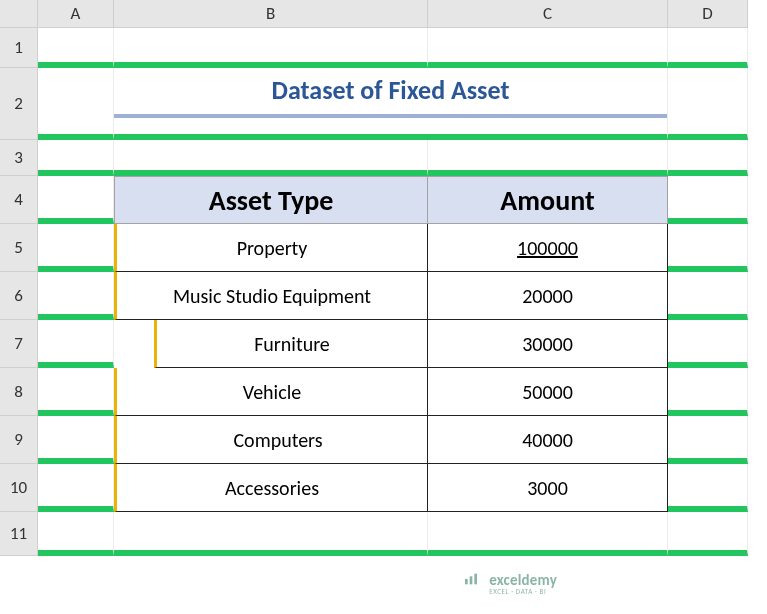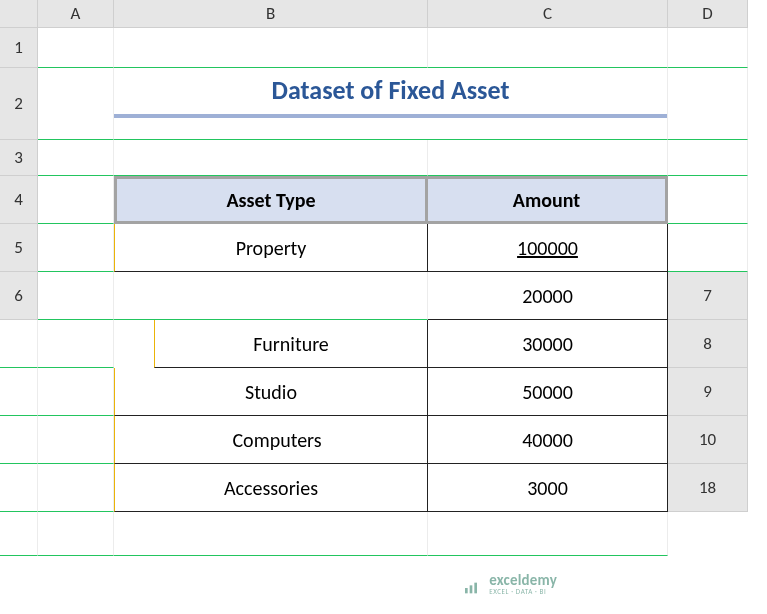--- a/index.html
+++ b/index.html
@@ -34,39 +34,39 @@
     color: #333;
   }
   .corner {
     background: #e6e6e6;
   }
   .row-header {
     font-size: 17px;
   }
   .cell {
     border-right: 1px solid #ececec;
-    border-bottom: 1px solid #22c55e;
+    border-bottom: 6px solid #22c55e;
     display: flex;
     align-items: center;
     justify-content: center;
     font-size: 19px;
     color: #1a1a1a;
     background: #ffffff;
   }
   .data-header {
     background: #d7dff0;
     font-weight: 700;
-    font-size: 20px;
-    border: 3px solid #a3a3a3;
+    font-size: 28px;
+    border: 1px solid #a3a3a3;
     display: flex;
     align-items: center;
     justify-content: center;
   }
   .data-cell {
-    border-left: 1px solid #eab308;
+    border-left: 3px solid #eab308;
     border-right: 1px solid #222;
     border-bottom: 1px solid #222;
     display: flex;
     align-items: center;
     justify-content: center;
     font-size: 20px;
     background: #fff;
   }
   .data-header.right, .data-cell.right {
     border-left: none;
@@ -89,21 +89,21 @@
   .title-merged .title-line {
     width: 100%;
     height: 4px;
     background: #9eb0d6;
   }
   .watermark {
     position: absolute;
     bottom: 18px;
     right: 210px;
     display: flex;
-    align-items: flex-end;
+    align-items: flex-start;
     gap: 10px;
     opacity: 0.55;
     color: #2a7a62;
     font-size: 15px;
     pointer-events: none;
   }
   .watermark .wm-icon {
     width: 16px;
     height: 16px;
   }
@@ -158,48 +158,49 @@
   <div class="cell"></div>
 
   <div class="row-header">5</div>
   <div class="cell"></div>
   <div class="data-cell" style="grid-column:3/4;grid-row:6/7;">Property</div>
   <div class="data-cell right" style="grid-column:4/5;grid-row:6/7;text-decoration:underline;">100000</div>
   <div class="cell"></div>
 
   <div class="row-header">6</div>
   <div class="cell"></div>
+  <div class="data-cell" style="grid-column:3/4;grid-row:7/8;">Music Studio Equipment</div>
   <div class="data-cell right" style="grid-column:4/5;grid-row:7/8;">20000</div>
   <div class="cell"></div>
 
   <div class="row-header">7</div>
   <div class="cell"></div>
   <div class="data-cell" style="grid-column:3/4;grid-row:8/9;margin-left:40px;">Furniture</div>
   <div class="data-cell right" style="grid-column:4/5;grid-row:8/9;">30000</div>
   <div class="cell"></div>
 
   <div class="row-header">8</div>
   <div class="cell"></div>
-  <div class="data-cell" style="grid-column:3/4;grid-row:9/10;">Studio</div>
+  <div class="data-cell" style="grid-column:3/4;grid-row:9/10;">Vehicle</div>
   <div class="data-cell right" style="grid-column:4/5;grid-row:9/10;">50000</div>
   <div class="cell"></div>
 
   <div class="row-header">9</div>
   <div class="cell"></div>
   <div class="data-cell" style="grid-column:3/4;grid-row:10/11;padding-left:12px;">Computers</div>
   <div class="data-cell right" style="grid-column:4/5;grid-row:10/11;">40000</div>
   <div class="cell"></div>
 
   <div class="row-header">10</div>
   <div class="cell"></div>
   <div class="data-cell" style="grid-column:3/4;grid-row:11/12;">Accessories</div>
   <div class="data-cell right" style="grid-column:4/5;grid-row:11/12;">3000</div>
   <div class="cell"></div>
 
-  <div class="row-header">18</div>
+  <div class="row-header">11</div>
   <div class="cell"></div>
   <div class="cell" style="grid-column:3/4;grid-row:12/13;"></div>
   <div class="cell" style="grid-column:4/5;grid-row:12/13;"></div>
   <div class="cell"></div>
 
 </div>
 
 <div class="watermark">
   <svg class="wm-icon" viewBox="0 0 24 24">
     <rect x="3" y="12" width="4" height="8" fill="#2a7a62"></rect>

